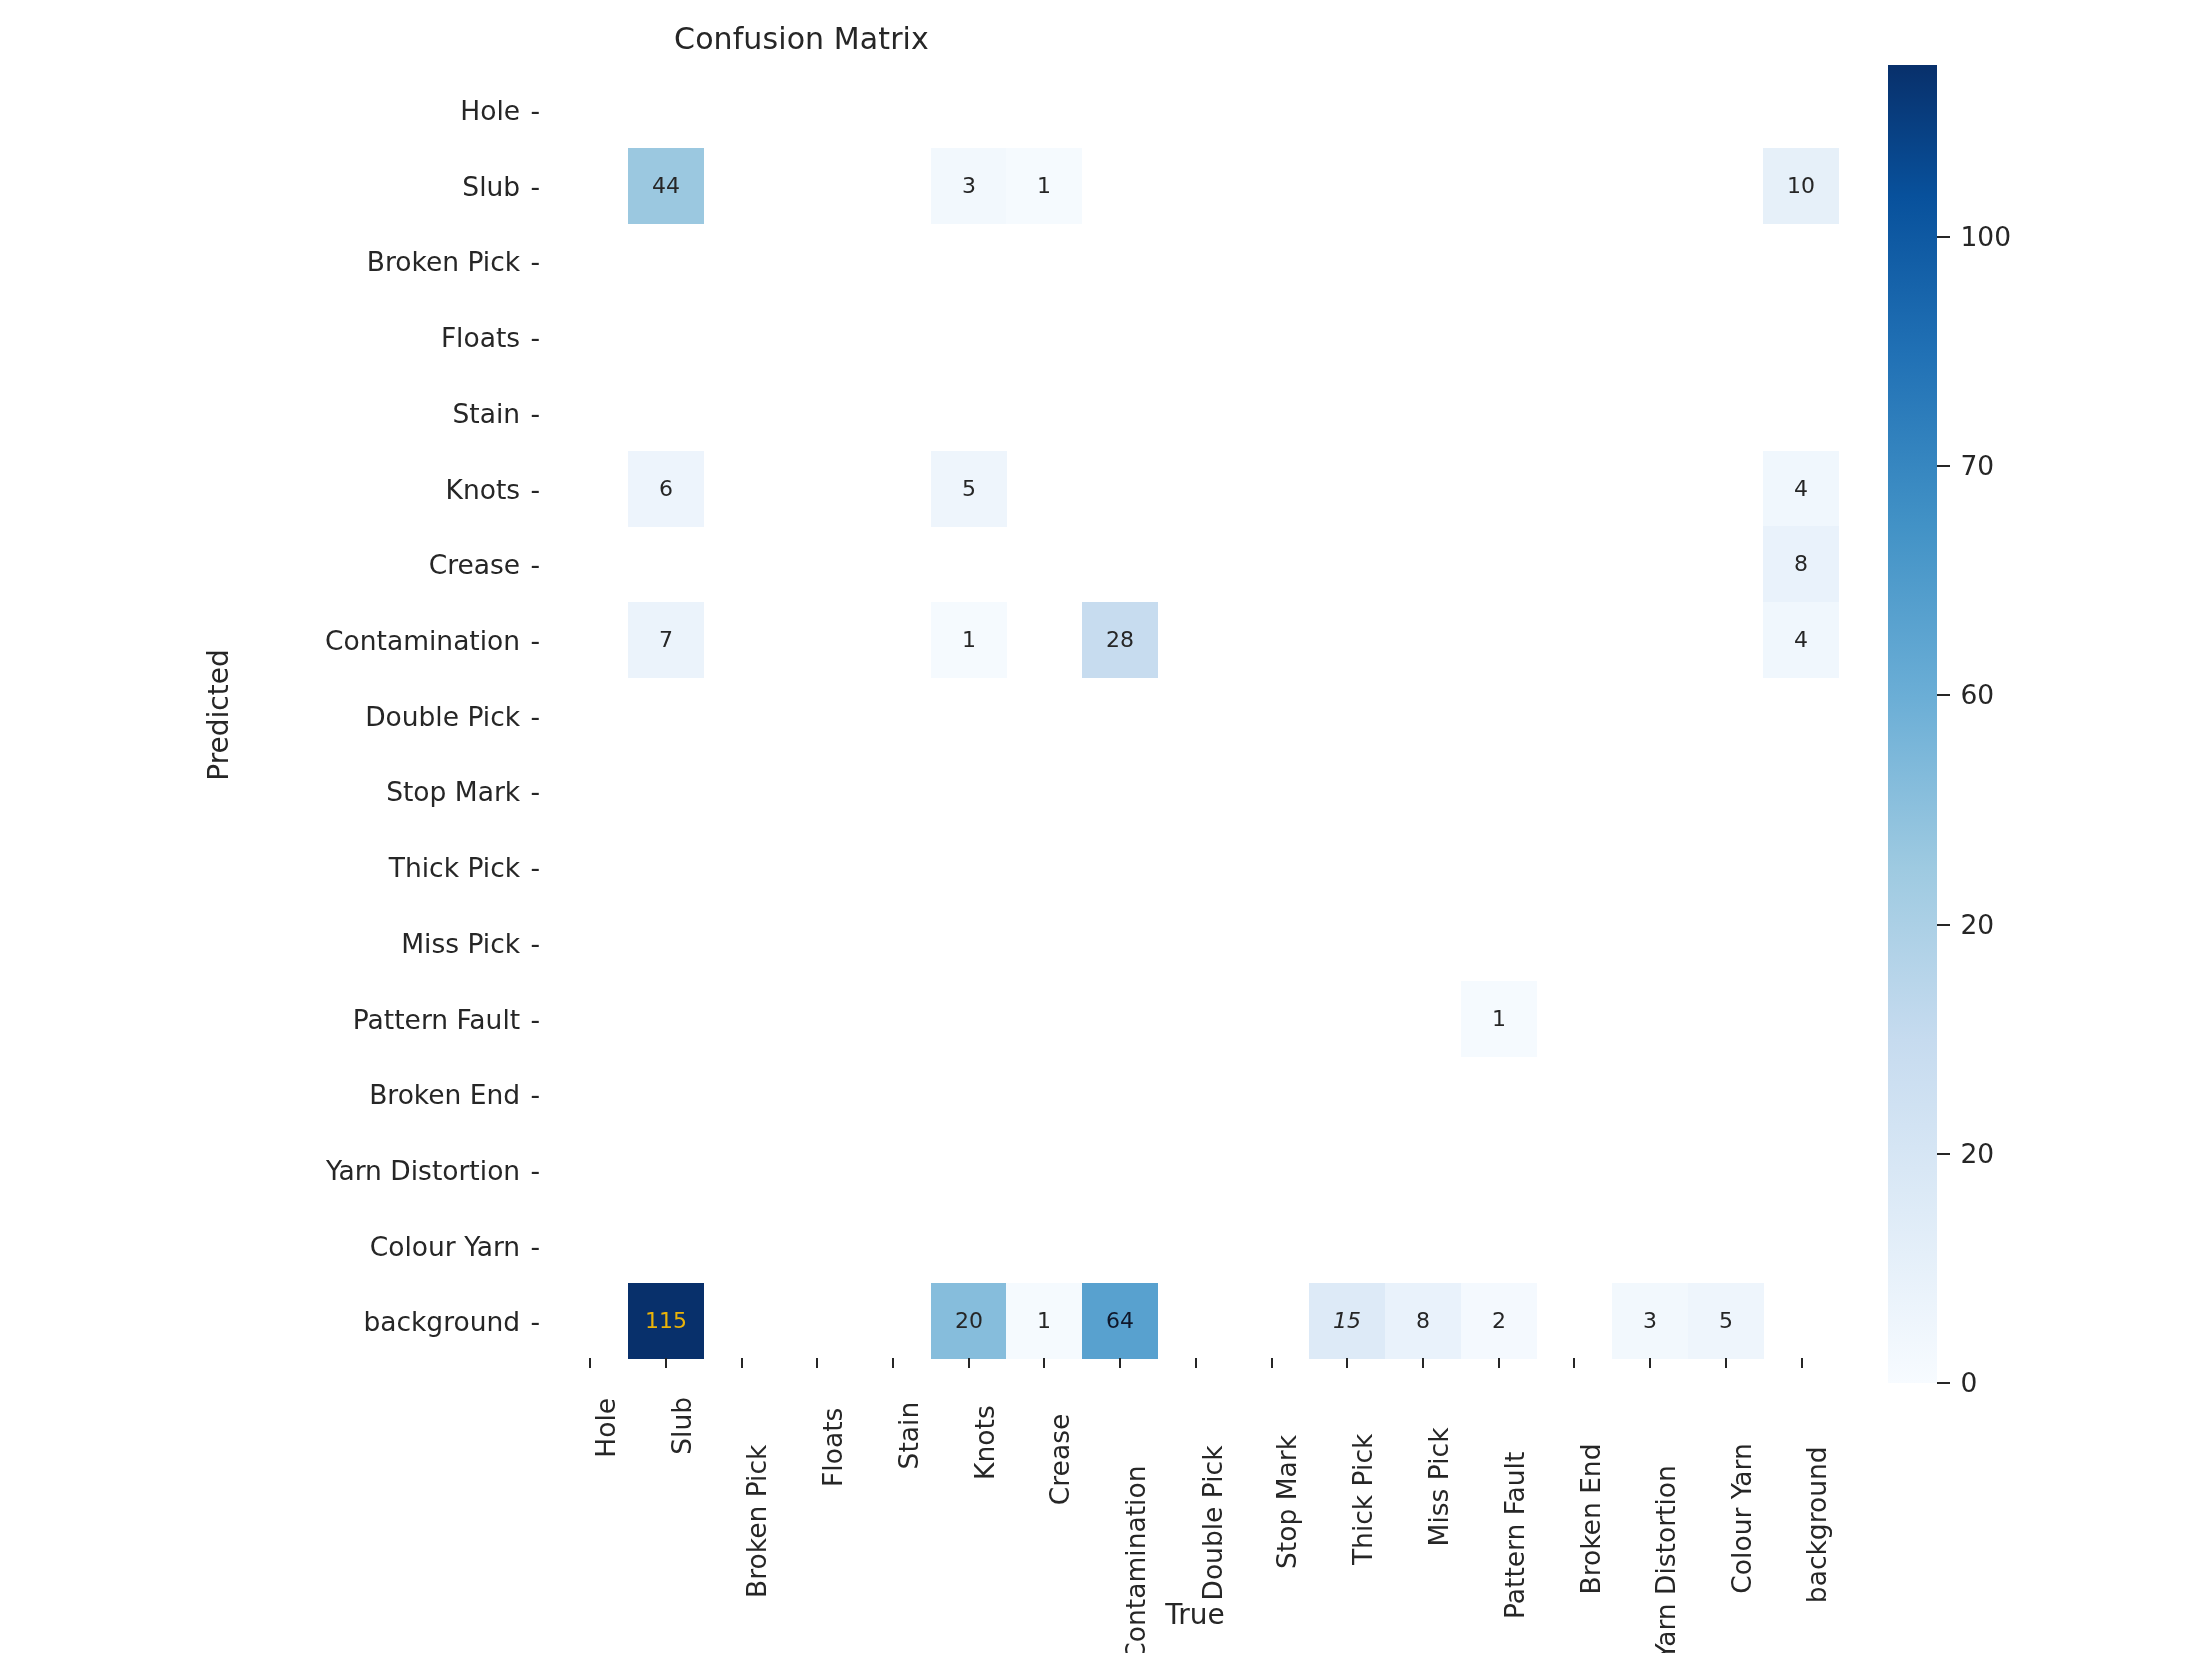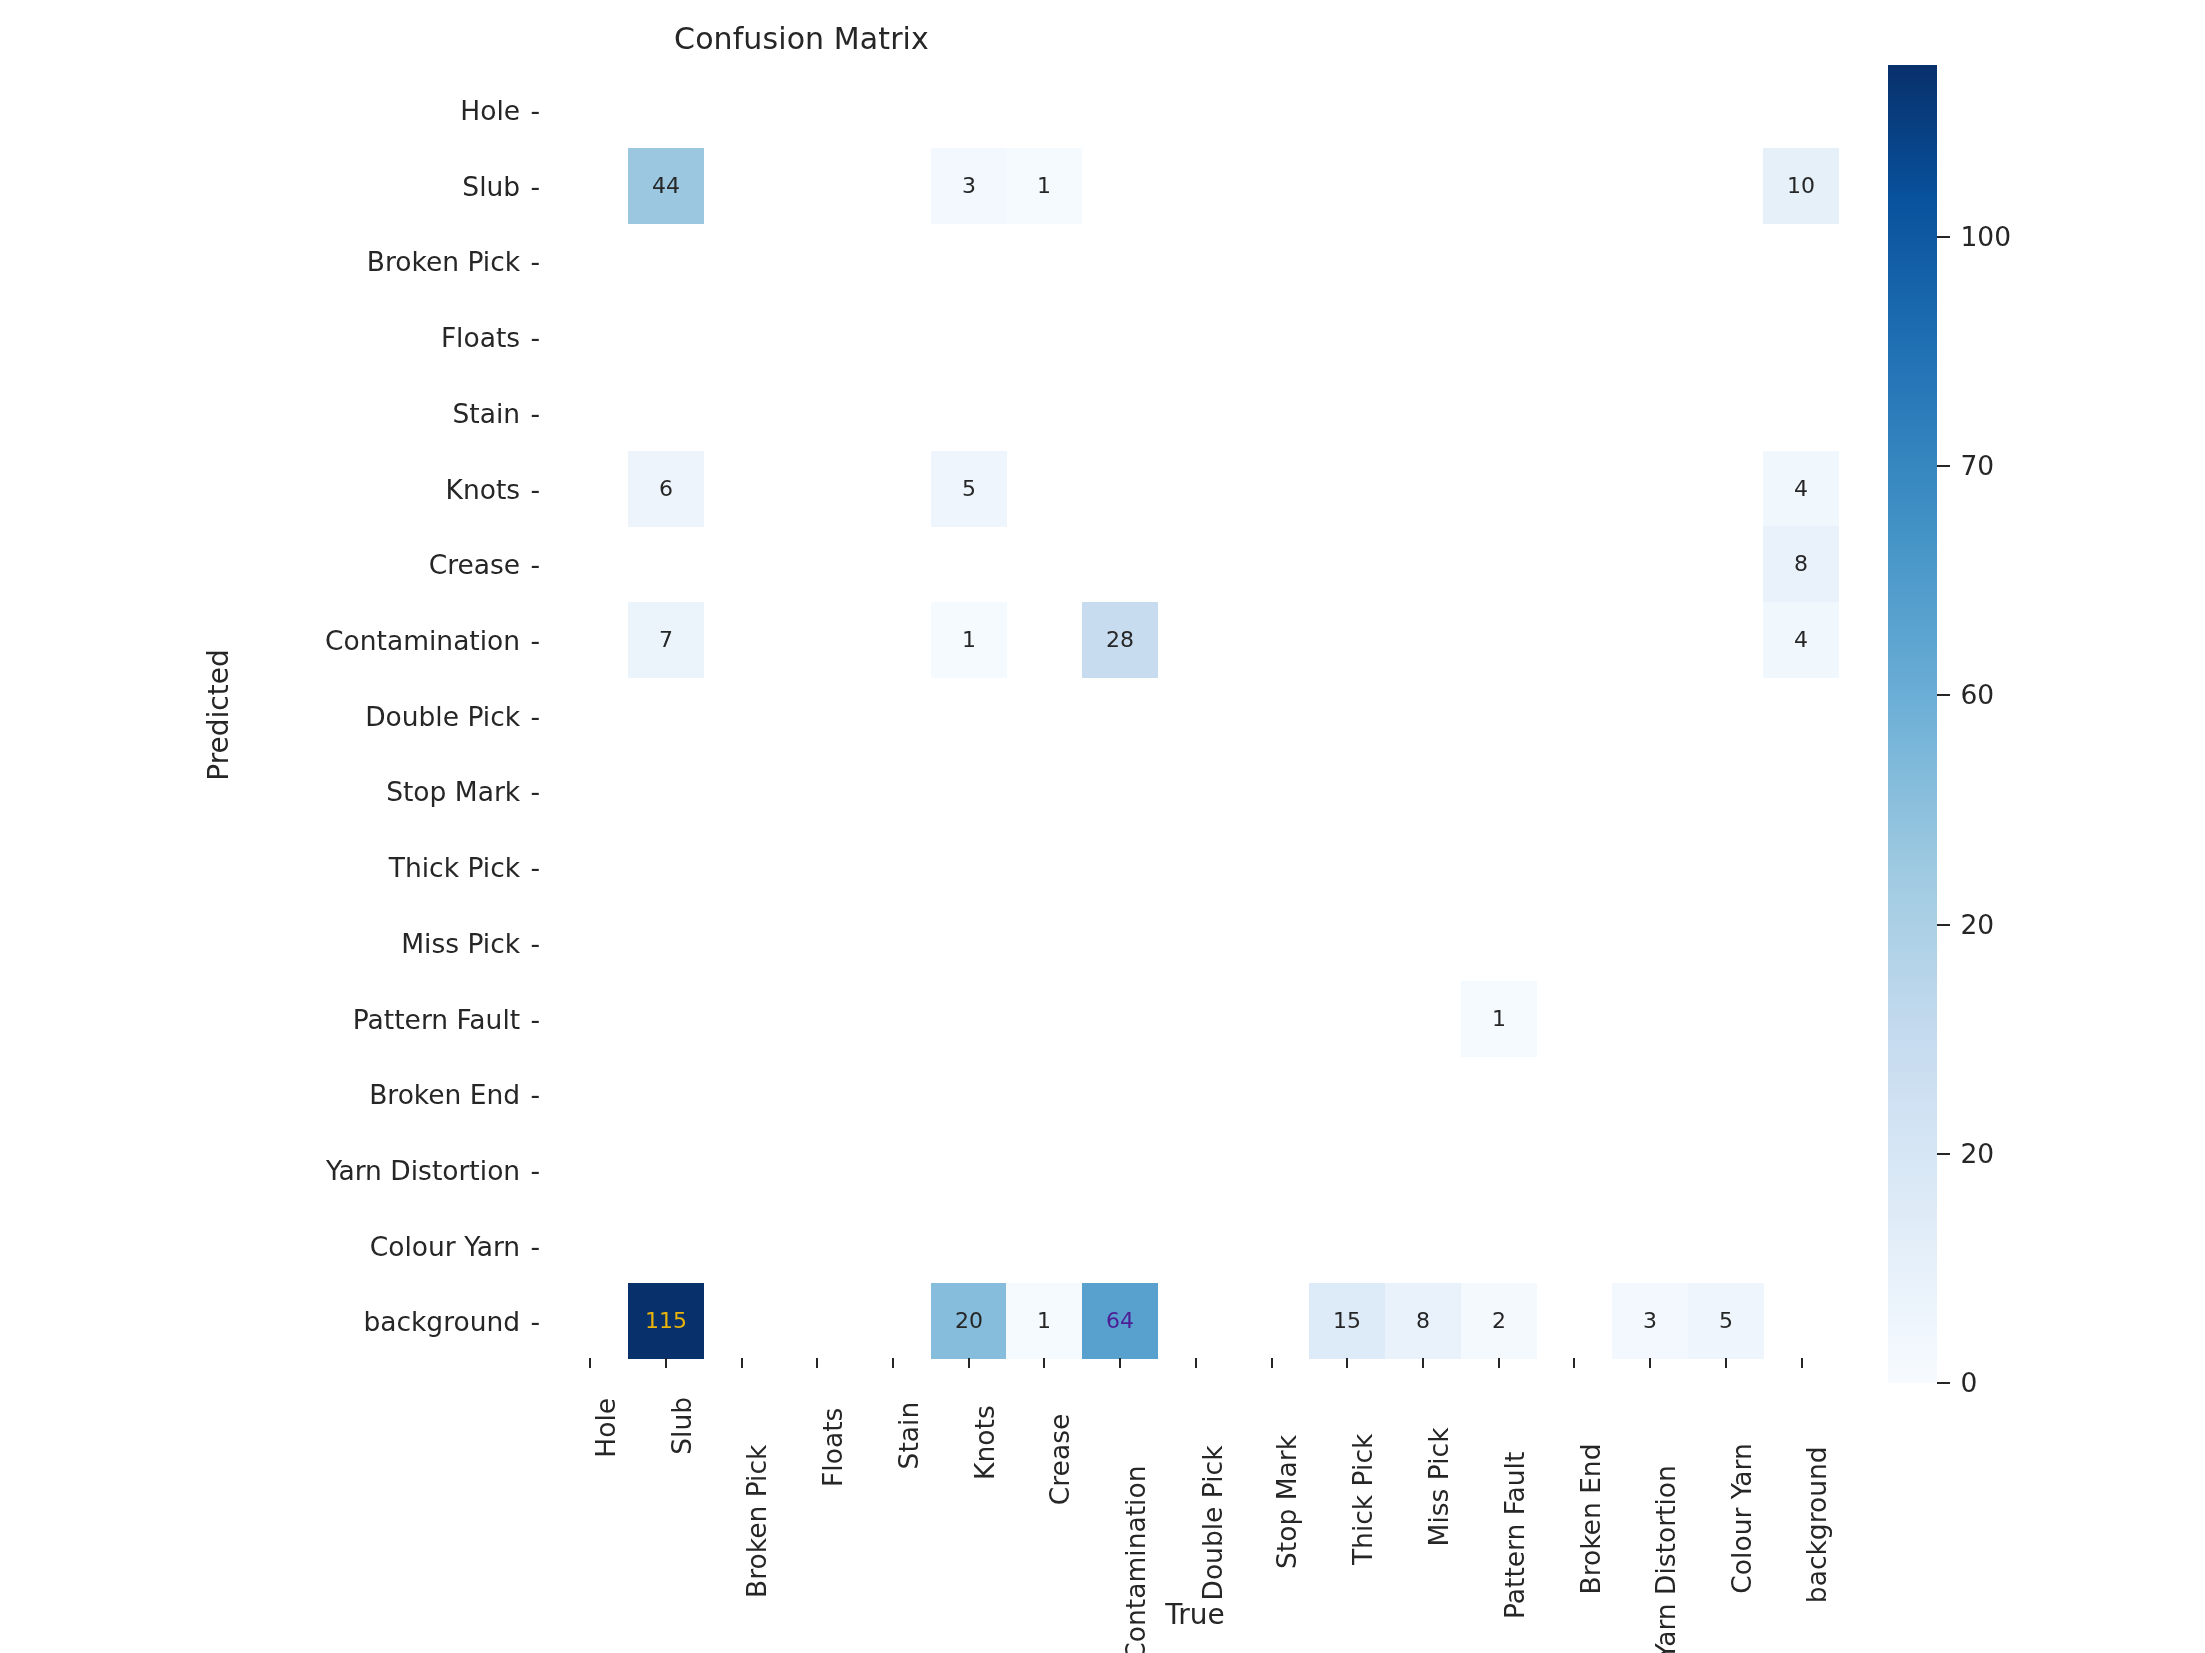--- a/index.html
+++ b/index.html
@@ -314,23 +314,23 @@
       <div class="hm-cell" style="left: 76px; top: 1211px; width: 76px; height: 76px; background: rgb(8, 48, 107);">
         <span class="hm-cell-label" style="color: #eab308;">115</span>
       </div>
       <div class="hm-cell" style="left: 379px; top: 1211px; width: 76px; height: 76px; background: rgb(134, 189, 220);">
         <span class="hm-cell-label" style="color: rgb(38, 38, 38);">20</span>
       </div>
       <div class="hm-cell" style="left: 454px; top: 1211px; width: 76px; height: 76px; background: rgb(245, 250, 254);">
         <span class="hm-cell-label" style="color: rgb(38, 38, 38);">1</span>
       </div>
       <div class="hm-cell" style="left: 530px; top: 1211px; width: 76px; height: 76px; background: rgb(88, 161, 207);">
-        <span class="hm-cell-label" style="color: #4c1d95;">64</span>
-      </div>
-      <div class="hm-cell" style="left: 757px; top: 1211px; width: 76px; height: 76px; background: rgb(221, 234, 247);">
+        <span class="hm-cell-label" style="color: #0f172a;">64</span>
+      </div>
+      <div class="hm-cell" style="left: 757px; top: 1211px; width: 76px; height: 76px; background: rgb(221, 234, 247); font-style: italic;">
         <span class="hm-cell-label" style="color: rgb(38, 38, 38);">15</span>
       </div>
       <div class="hm-cell" style="left: 833px; top: 1211px; width: 76px; height: 76px; background: rgb(233, 242, 251);">
         <span class="hm-cell-label" style="color: rgb(38, 38, 38);">8</span>
       </div>
       <div class="hm-cell" style="left: 909px; top: 1211px; width: 76px; height: 76px; background: rgb(244, 249, 254);">
         <span class="hm-cell-label" style="color: rgb(38, 38, 38);">2</span>
       </div>
       <div class="hm-cell" style="left: 1060px; top: 1211px; width: 76px; height: 76px; background: rgb(242, 248, 253);">
         <span class="hm-cell-label" style="color: rgb(38, 38, 38);">3</span>

